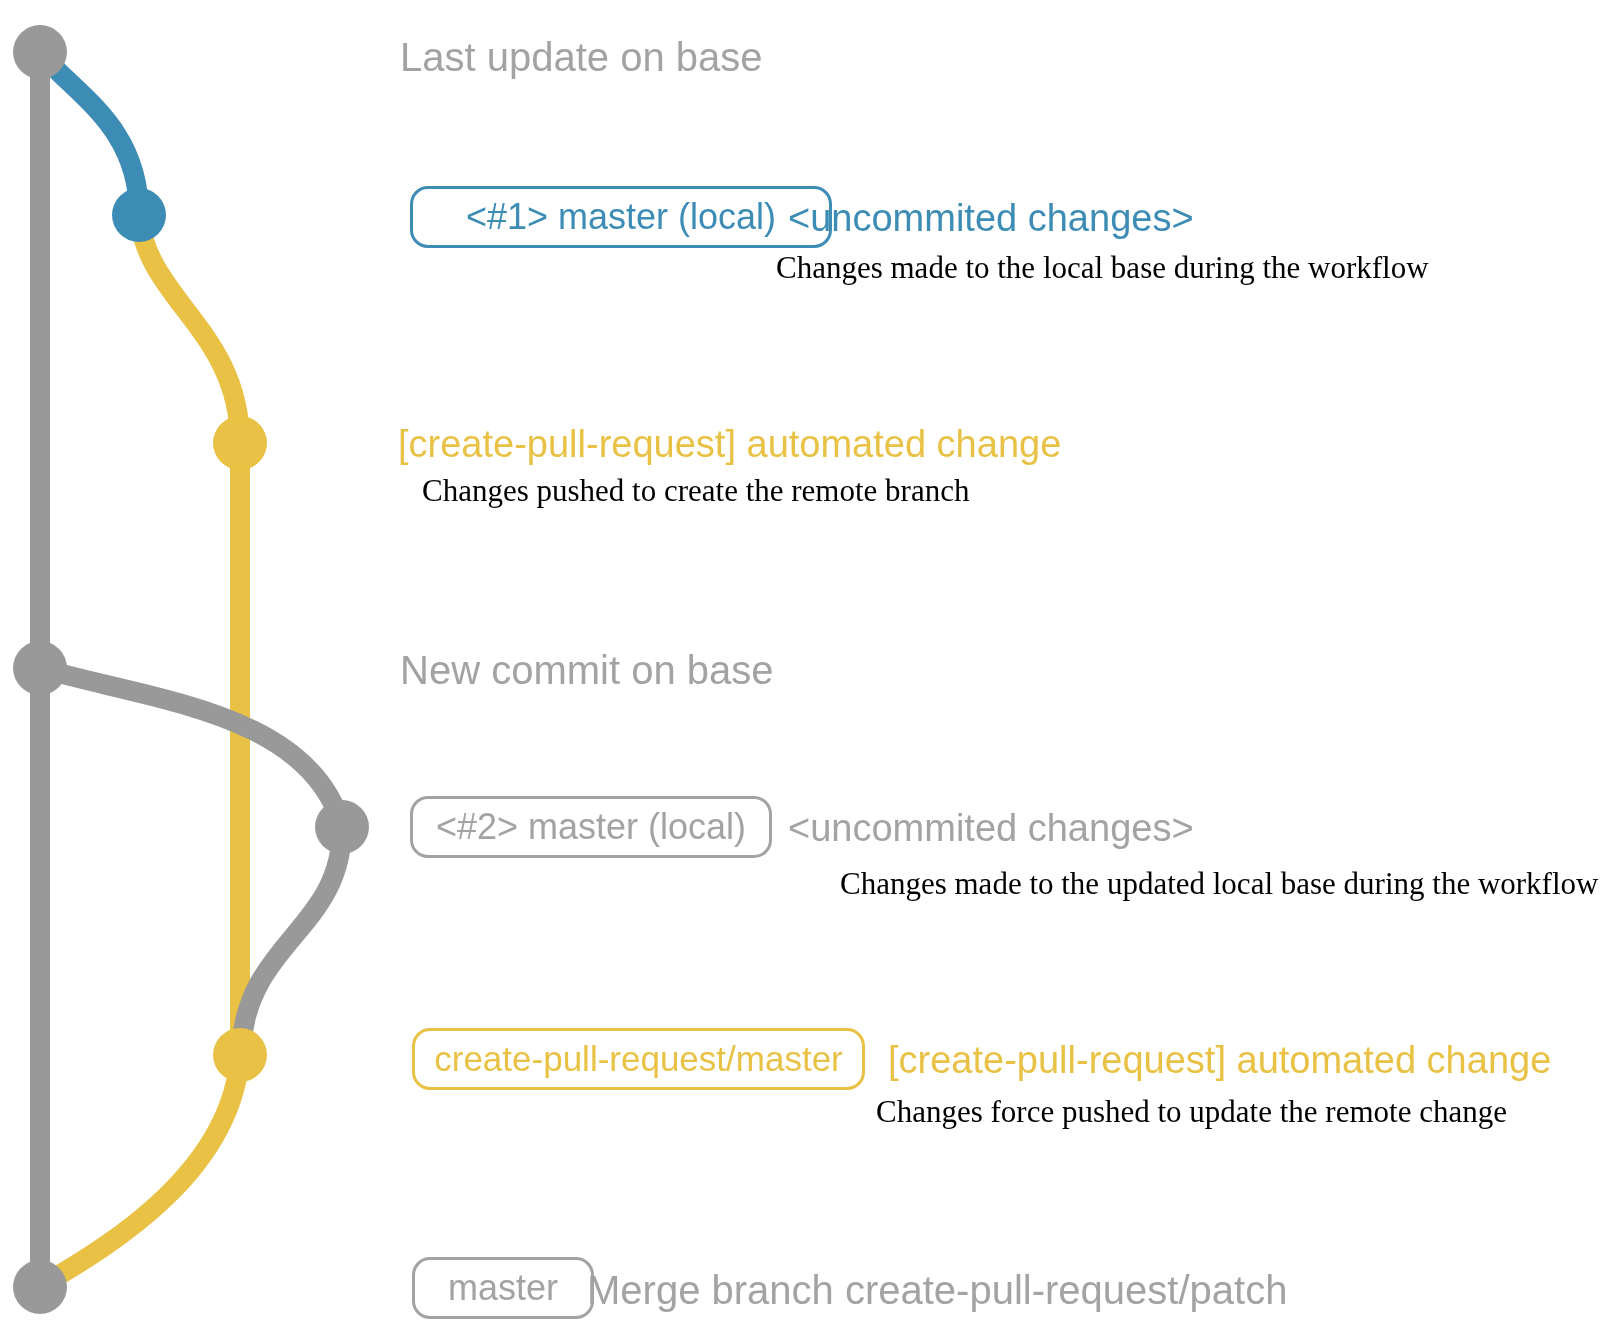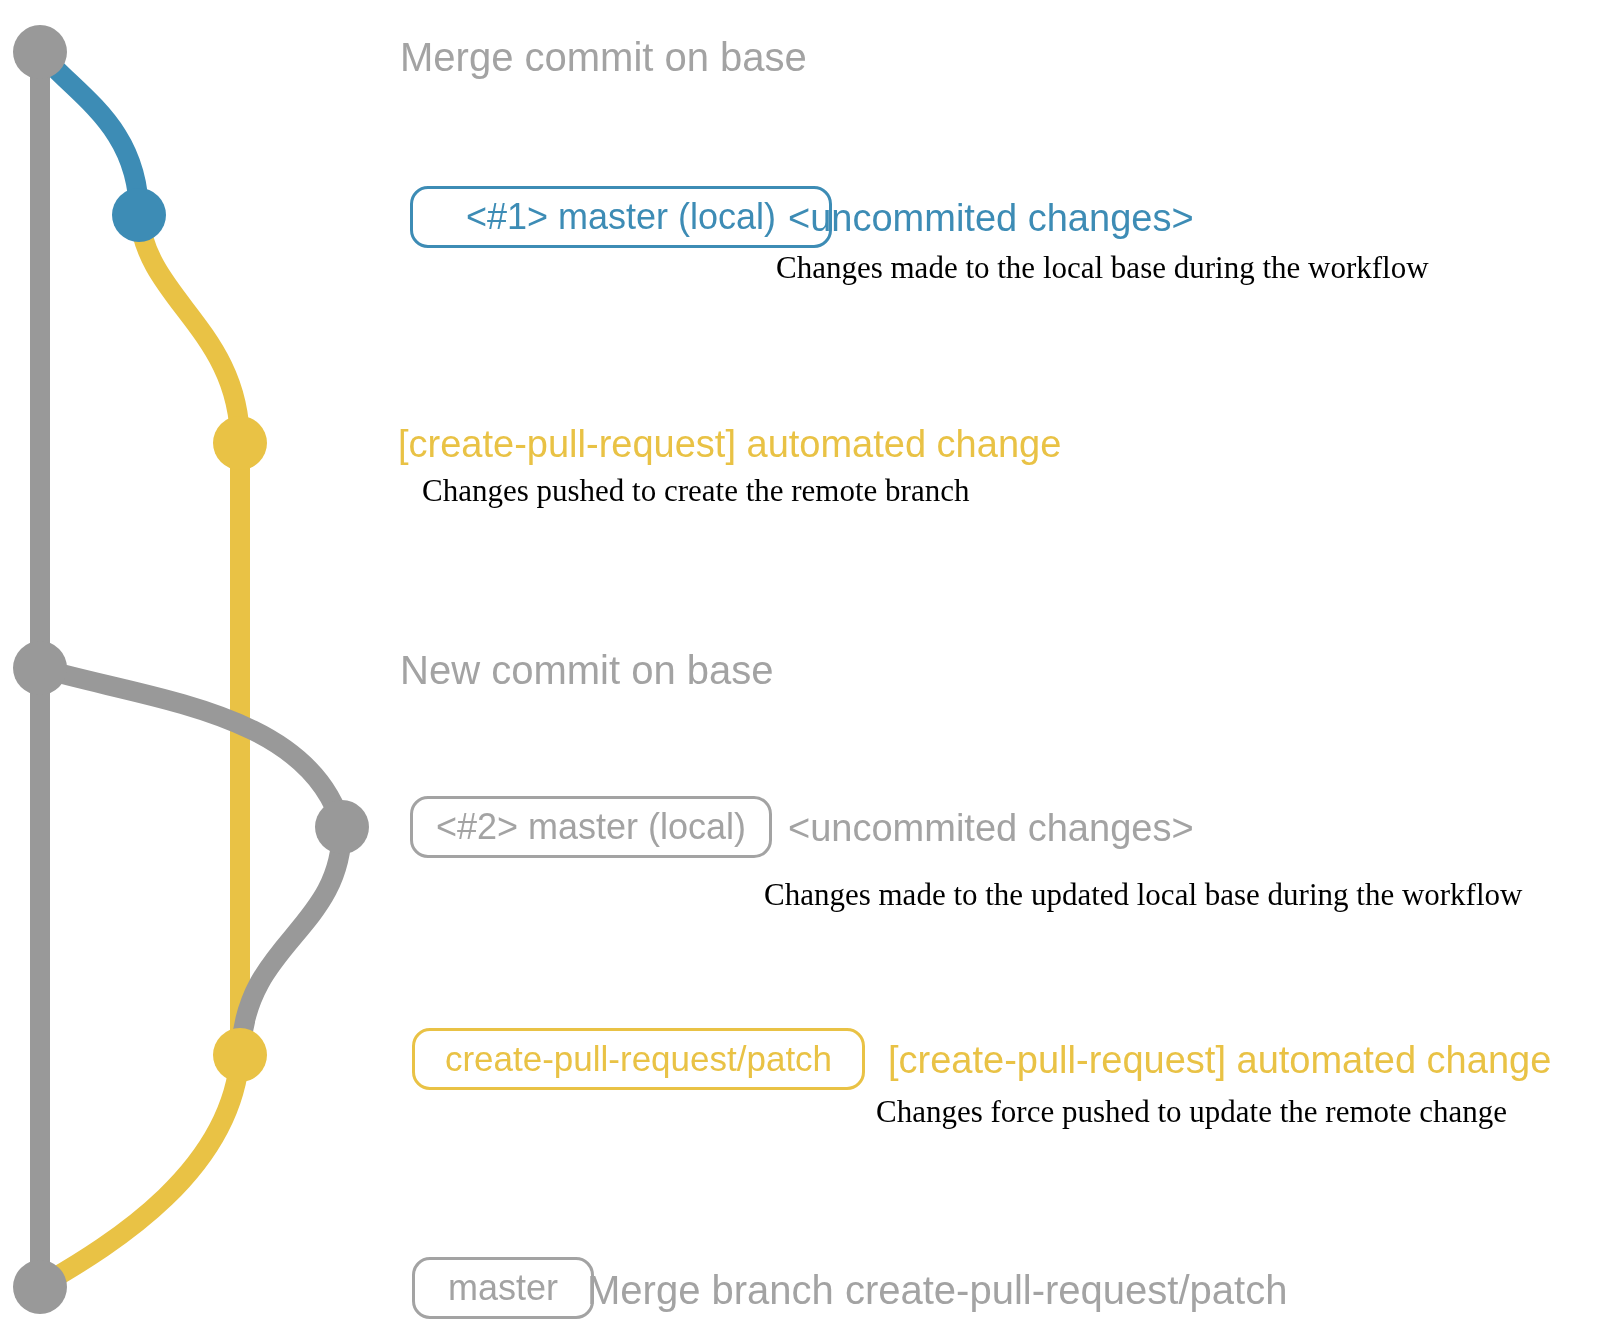--- a/index.html
+++ b/index.html
@@ -70,41 +70,41 @@
       <path d="M 240 1055 C 232 1170 115 1243 42 1285" stroke="#e9c245" stroke-width="20" fill="none"></path>
       <circle cx="40" cy="52" r="27" fill="#999999"></circle>
       <circle cx="139" cy="215" r="27" fill="#3d8cb5"></circle>
       <circle cx="240" cy="443" r="27" fill="#e9c245"></circle>
       <circle cx="40" cy="668" r="27" fill="#999999"></circle>
       <circle cx="342" cy="827" r="27" fill="#999999"></circle>
       <circle cx="240" cy="1055" r="27" fill="#e9c245"></circle>
       <circle cx="40" cy="1287" r="27" fill="#999999"></circle>
     </svg>
 
-  <div class="abs lbl-gray" style="left:400px; top:35px;">Merge commit on base</div>
+  <div class="abs lbl-gray" style="left:400px; top:35px;">Last update on base</div>
 
   <div class="tag tag-blue" style="left:410px; top:186px; width:422px; height:62px;">
     <span>&lt;#1&gt; master (local)</span>
   </div>
   <div class="abs msg msg-blue" style="left:788px; top:198px;">&lt;uncommited changes&gt;</div>
   <div class="abs desc" style="left:776px; top:251px;text-align:center;">Changes made to the local base during the workflow</div>
 
   <div class="abs msg msg-yellow" style="left:398px; top:424px;">[create-pull-request] automated change</div>
   <div class="abs desc" style="left:422px; top:474px;">Changes pushed to create the remote branch</div>
 
   <div class="abs lbl-gray" style="left:400px; top:648px;">New commit on base</div>
 
   <div class="tag tag-gray" style="left:410px; top:796px; width:362px; height:62px;">
     <span>&lt;#2&gt; master (local)</span>
   </div>
   <div class="abs msg msg-gray" style="left:788px; top:808px;">&lt;uncommited changes&gt;</div>
-  <div class="abs desc" style="left:764px; top:867px;margin-top:11px;">Changes made to the updated local base during the workflow</div>
+  <div class="abs desc" style="left:840px; top:867px;">Changes made to the updated local base during the workflow</div>
 
   <div class="tag tag-yellow" style="left:412px; top:1028px; width:453px; height:62px; font-size:35px;">
-    <span>create-pull-request/patch</span>
+    <span>create-pull-request/master</span>
   </div>
   <div class="abs msg msg-yellow" style="left:888px; top:1040px;">[create-pull-request] automated change</div>
   <div class="abs desc" style="left:876px; top:1095px;">Changes force pushed to update the remote change</div>
 
   <div class="tag tag-gray" style="left:412px; top:1257px; width:182px; height:62px;">
     <span>master</span>
   </div>
   <div class="abs lbl-gray" style="left:587px; top:1268px;">Merge branch create-pull-request/patch</div>
 
 </div>

